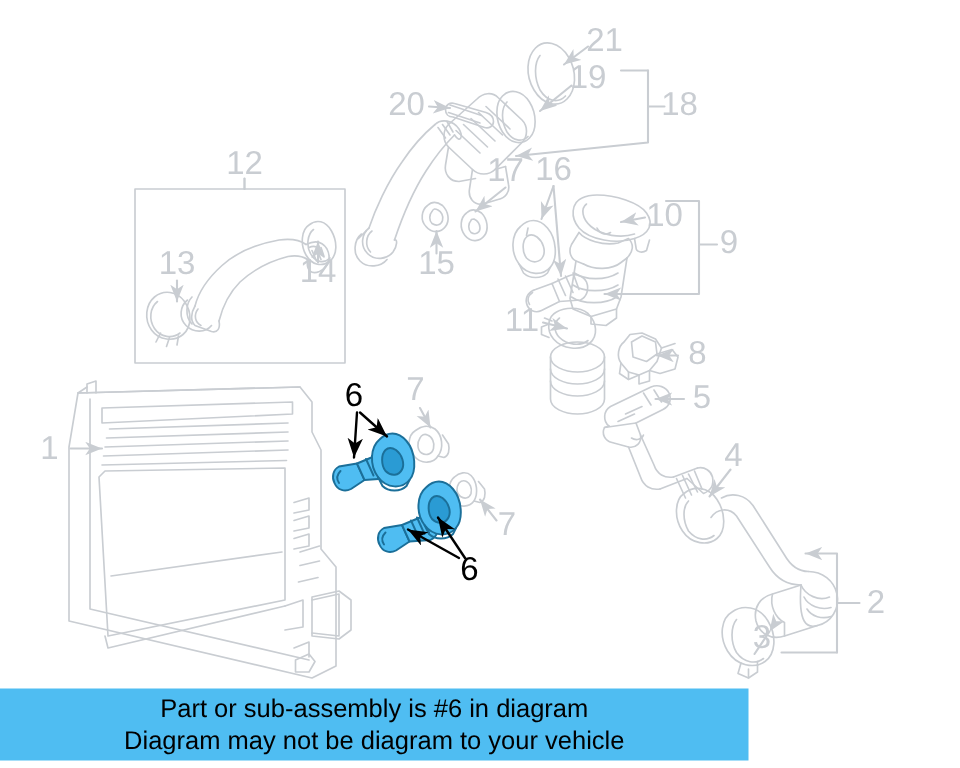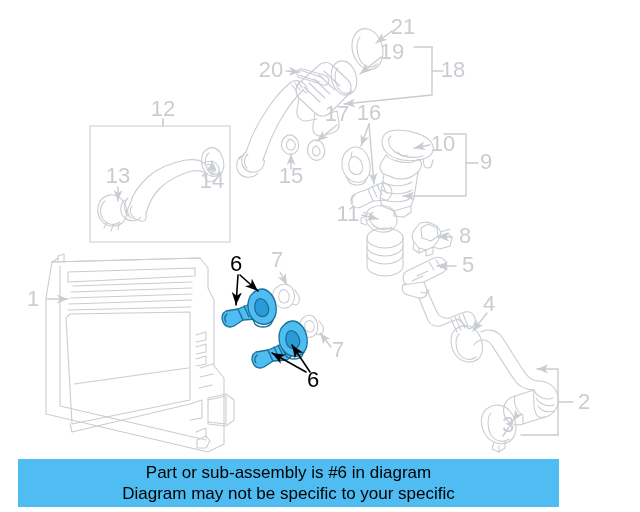--- a/index.html
+++ b/index.html
@@ -28,23 +28,23 @@
     left: 0;
     top: 0;
     width: 640px;
     height: 512px;
     display: block;
   }
 
   
   #caption-banner {
     position: absolute;
-    left: 18px;
+    left: 0;
     top: 459px;
-    width: 541px;
+    width: 499px;
     height: 48px;
     background: #4fbdf2;
     display: flex;
     flex-direction: column;
     align-items: center;
     justify-content: center;
     box-sizing: border-box;
   }
   #caption-banner .cap-line {
     color: #000000;
@@ -430,16 +430,16 @@
       <text x="453" y="71" font-size="22" fill="#c9cdd2" text-anchor="middle" dominant-baseline="middle">18</text>
       <text x="392" y="53" font-size="22" fill="#c9cdd2" text-anchor="middle" dominant-baseline="middle">19</text>
       <text x="271" y="71" font-size="22" fill="#c9cdd2" text-anchor="middle" dominant-baseline="middle">20</text>
       <text x="403" y="28" font-size="22" fill="#c9cdd2" text-anchor="middle" dominant-baseline="middle">21</text>
     </g>
 
   </svg>
 
   <div id="caption-banner">
     <div class="cap-line">Part or sub-assembly is #6 in diagram</div>
-    <div class="cap-line">Diagram may not be specific to your specific</div>
+    <div class="cap-line">Diagram may not be diagram to your vehicle</div>
   </div>
 
 </div>
 
 </body></html>

